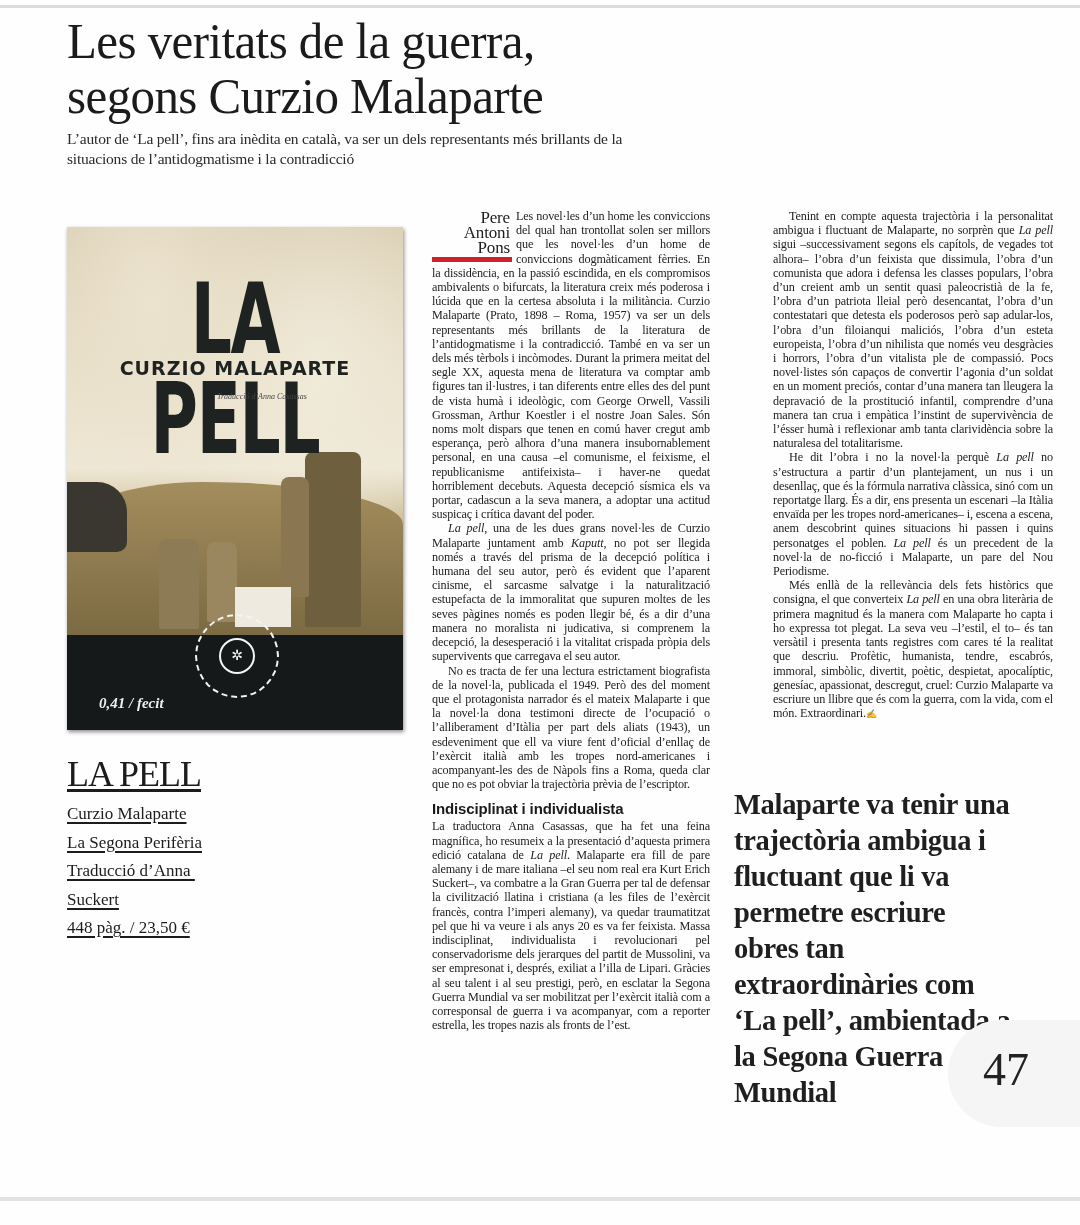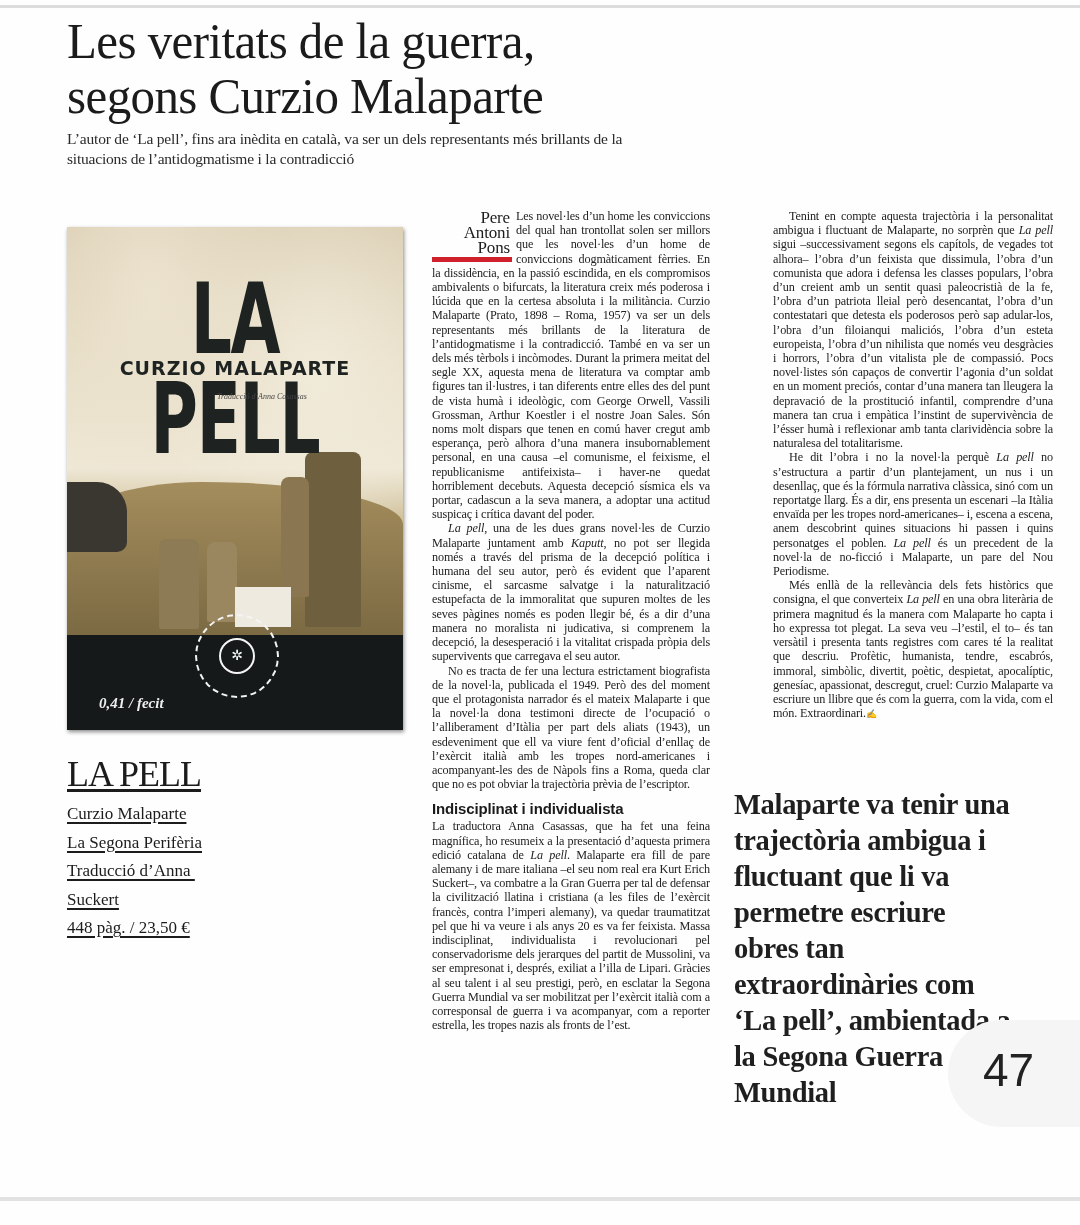--- a/index.html
+++ b/index.html
@@ -36,21 +36,21 @@
   .col-1 { left:432px; width:278px; }
   .col-2 { left:733px; width:280px;margin-left:40px; }
   .byline { float:left; width:78px; margin:1px 6px 0 0; text-align:right; font-size:17px; line-height:15px; color:#1d1d1d; }
   .byline span { display:block; }
   .byline .bar { display:block; height:5px; background:#d0202b; margin-top:2px; margin-left:0; width:80px; }
   .section-head { font-family:"Liberation Sans","DejaVu Sans",sans-serif; font-weight:bold; font-size:15px; line-height:17px; margin:9px 0 2px 0; color:#1b1b1b; text-align:left; }
   .end-mark { font-size:9px; }
 
   .pullquote { position:absolute; left:734px; top:787px; width:280px; margin:0; font-size:28.5px; line-height:36px; font-weight:bold; color:#1f1f1f; letter-spacing:-0.3px; }
   .page-badge { position:absolute; left:948px; top:1020px; width:160px; height:107px; background:#f5f5f5; border-radius:54px 0 0 54px; }
-  .page-num { position:absolute; left:983px; top:1040px; font-family:Liberation Sans, sans-serif; font-size:46px; line-height:60px; color:#222; }
+  .page-num { position:absolute; left:983px; top:1040px; font-family:Liberation Serif, serif; font-size:46px; line-height:60px; color:#222; }
 </style>
 </head>
 <body>
 
 <div class="rule-top"></div>
 
 <h1 class="headline">
   <span>Les veritats de la guerra,</span><br>
   <span>segons Curzio Malaparte</span>
 </h1>

